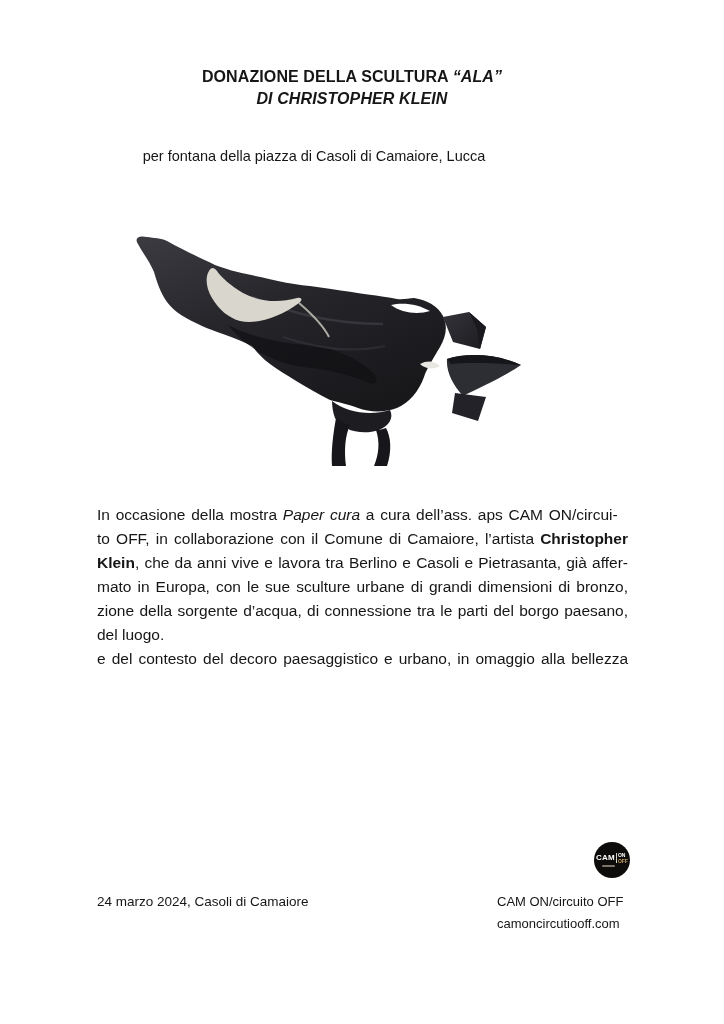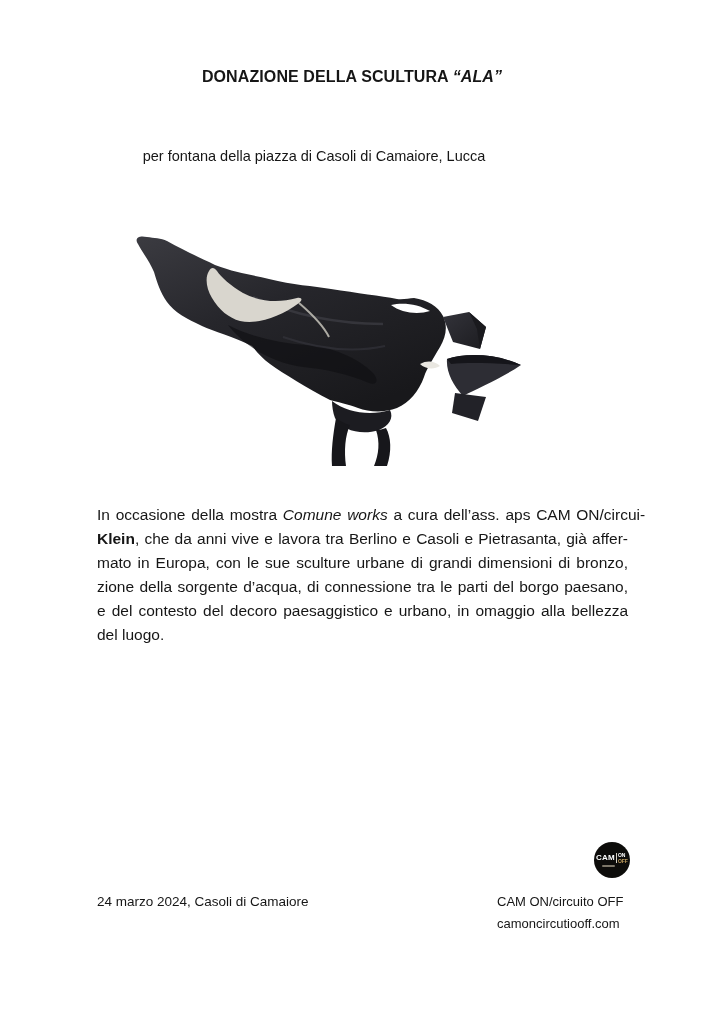--- a/index.html
+++ b/index.html
@@ -66,20 +66,21 @@
   .footer-org {
     position: absolute; left: 497px; top: 891px;
     font-size: 13px; line-height: 22px;
   }
 </style>
 </head>
 <body>
 
 <div class="title-block">
   <div><span>DONAZIONE DELLA SCULTURA </span><span class="italic">“ALA”</span></div>
+  <div class="italic">DI CHRISTOPHER KLEIN</div>
 </div>
 
 <div class="subtitle">per fontana della piazza di Casoli di Camaiore, Lucca</div>
 
 <svg class="sculpture" viewBox="0 0 390 245" xmlns="http://www.w3.org/2000/svg" aria-hidden="true">
   <defs>
     <linearGradient id="wg" x1="0%" y1="0%" x2="70%" y2="100%">
       <stop offset="0%" stop-color="#3b3b41"></stop>
       <stop offset="45%" stop-color="#26262b"></stop>
       <stop offset="100%" stop-color="#18181b"></stop>
@@ -110,26 +111,27 @@
   <path fill="#15151a" d="M314,134 C332,128 362,128 388,140 C360,138 335,137 318,139 Z"></path>
   <path fill="#222228" d="M322,168 L353,172 L345,196 L319,188 Z"></path>
 
   <path fill="#1c1c21" d="M199,176 C214,188 238,191 257,185 C261,193 256,201 246,205 C228,211 209,205 202,193 C200,188 199,181 199,176 Z"></path>
 
   <path fill="#17171b" d="M203,193 C200,210 198,226 199,241 L213,241 C211,226 212,211 217,200 C212,199 207,196 203,193 Z"></path>
   <path fill="#17171b" d="M243,205 C247,217 246,229 241,241 L254,241 C259,226 258,212 253,203 C250,204 246,205 243,205 Z"></path>
 </svg>
 
 <div class="paragraph">
-  <div class="pline"><span class="pl-inner just" style="word-spacing: 1.43892px;"><span>In occasione della mostra </span><em>Comune works</em><span> a cura dell’ass. aps CAM ON/circui-</span></span></div>
+  <div class="pline"><span class="pl-inner just" style="word-spacing: 1.43892px;"><span>In occasione della mostra </span><em>Paper cura</em><span> a cura dell’ass. aps CAM ON/circui-</span></span></div>
+  <div class="pline"><span class="pl-inner just" style="word-spacing: 1.84375px;"><span>to OFF, in collaborazione con il Comune di Camaiore, l’artista </span><b>Christopher</b></span></div>
   <div class="pline"><span class="pl-inner just" style="word-spacing: 0.90067px;"><b>Klein</b><span>, che da anni vive e lavora tra Berlino e Casoli e Pietrasanta, già affer-</span></span></div>
   <div class="pline"><span class="pl-inner just" style="word-spacing: 1.74349px;"><span>mato in Europa, con le sue sculture urbane di grandi dimensioni di bronzo,</span></span></div>
   <div class="pline"><span class="pl-inner just" style="word-spacing: 1.03551px;"><span>zione della sorgente d’acqua, di connessione tra le parti del borgo paesano,</span></span></div>
+  <div class="pline"><span class="pl-inner"><span>del luogo.</span></span></div>
   <div class="pline"><span class="pl-inner just" style="word-spacing: 1.74148px;"><span>e del contesto del decoro paesaggistico e urbano, in omaggio alla bellezza</span></span></div>
-  <div class="pline"><span class="pl-inner"><span>del luogo.</span></span></div>
 </div>
 
 <div class="logo">
   <div class="logo-row">
     <span class="logo-cam">CAM</span>
     <span class="logo-vdiv"></span>
     <span class="logo-col">
       <span class="logo-on">ON</span>
       <span class="logo-off">OFF</span>
     </span>

